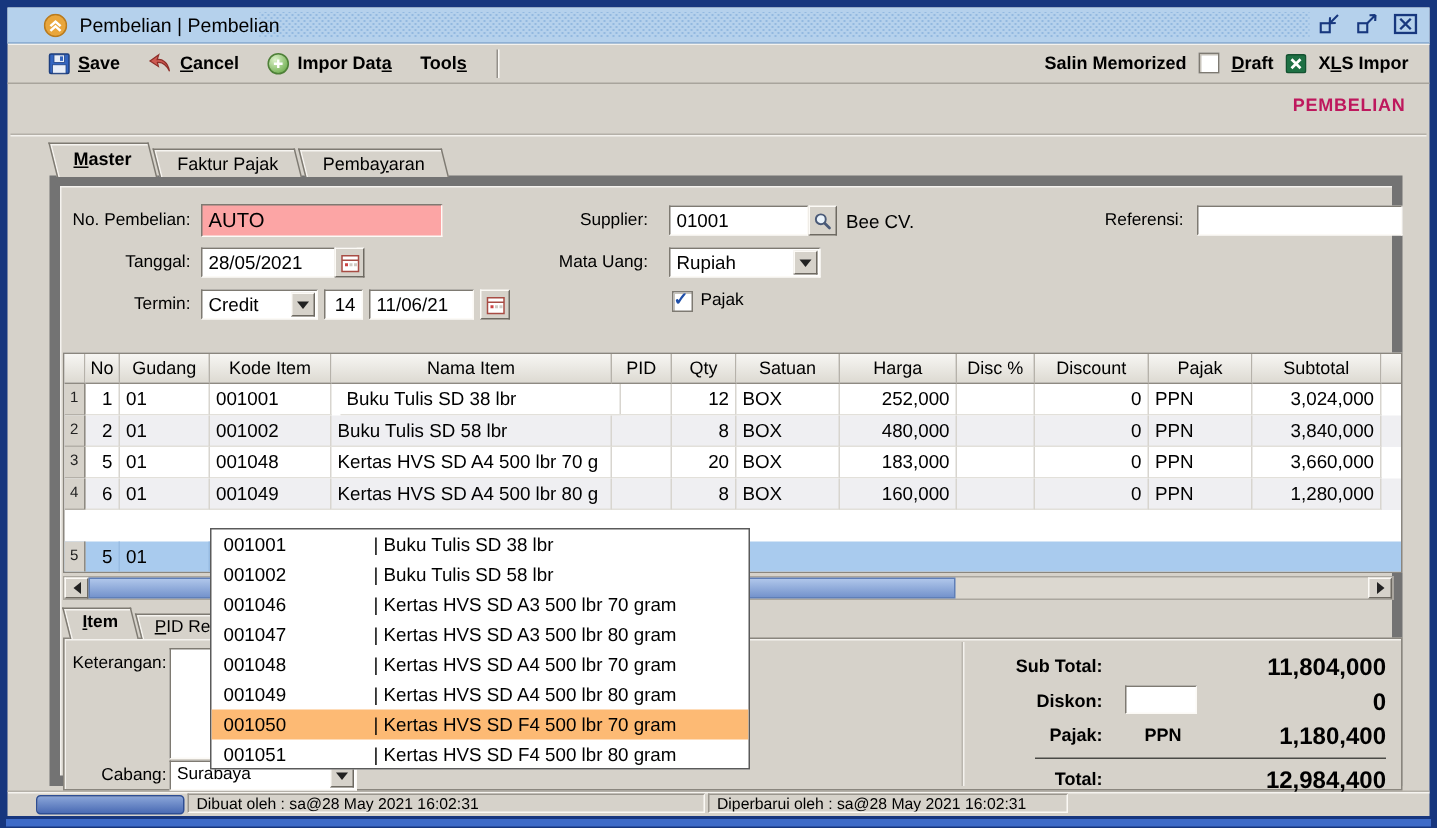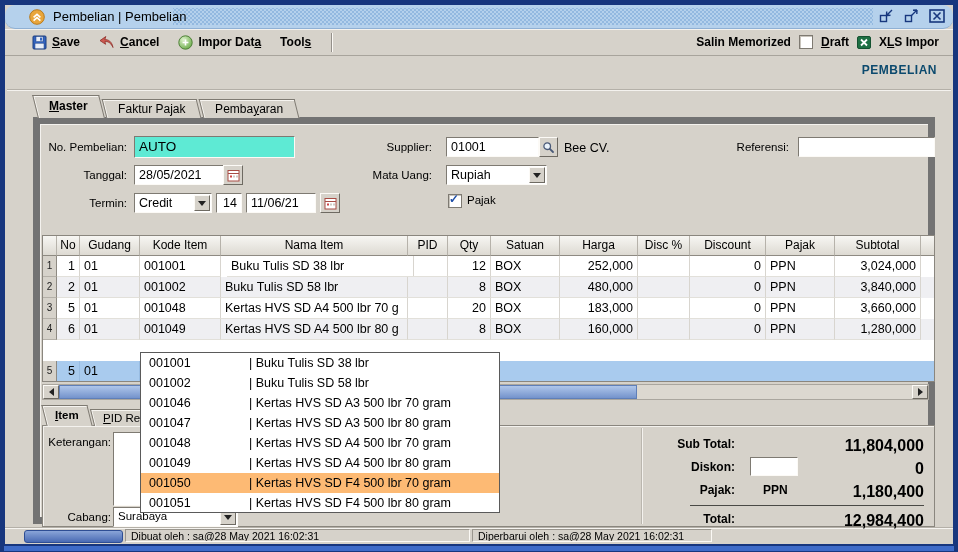--- a/index.html
+++ b/index.html
@@ -7,38 +7,38 @@
     position:relative;width:958px;height:552px;overflow:hidden;
     background:#17367E;
     font-family:"Liberation Sans",sans-serif;
     -webkit-font-smoothing:antialiased;
     color:#000;
   }
   .accent-strip{position:absolute;left:4px;right:4px;bottom:1px;height:5px;background:#3E6BC8;}
   .win-inner{position:absolute;left:5px;top:5px;right:5px;bottom:8px;background:#D6D2CA;}
 
   
-  .titlebar{position:absolute;left:0;top:0;right:0;height:24px;background:#B5D1EC;display:flex;align-items:center;padding-left:24px;box-sizing:border-box;border-bottom:1px solid #8FB0D4;border-radius:10px;}
+  .titlebar{position:absolute;left:0;top:0;right:0;height:24px;background:#B5D1EC;display:flex;align-items:center;padding-left:24px;box-sizing:border-box;border-bottom:1px solid #8FB0D4;}
   .titlebar .hatch{position:absolute;left:168px;right:80px;top:3px;bottom:3px;
     background-image:radial-gradient(#93B9E0 30%,rgba(0,0,0,0) 32%),radial-gradient(#93B9E0 30%,rgba(0,0,0,0) 32%);
     background-size:4px 4px;background-position:0 0,2px 2px;}
   .title-text{font-size:13px;margin-left:8px;position:relative;z-index:2;}
   .win-btns{position:absolute;right:8px;top:3px;display:flex;gap:8px;align-items:center;z-index:3;}
   .win-btn{width:17px;height:16px;display:flex;align-items:center;justify-content:center;cursor:default;}
 
   
   .toolbar{position:absolute;left:0;top:24px;right:0;height:27px;display:flex;align-items:center;
     padding:0 14px 0 22px;box-sizing:border-box;border-bottom:1px solid #A8A49C;box-shadow:inset 0 1px 0 #F4F2EE;}
   .tb-btn{display:flex;align-items:center;gap:5px;font-size:12px;font-weight:bold;padding:2px 5px;margin-right:9px;}
   .tb-sep{width:0;height:19px;border-left:1px solid #94908A;border-right:1px solid #FBF9F5;margin:0 6px;}
   .tb-right{margin-left:auto;display:flex;align-items:center;gap:8px;font-size:12px;font-weight:bold;}
   .checkbox{width:12px;height:12px;background:#fff;border:1px solid #7E7A72;box-shadow:inset 1px 1px 0 #C8C4BC;position:relative;}
   .checkbox.checked::after{content:"\2713";position:absolute;left:0px;top:-3px;font-size:12px;font-weight:bold;color:#1F4FA8;}
 
-  .page-label{position:absolute;top:58px;right:16px;font-size:12px;font-weight:bold;color:#0c4a6e;letter-spacing:.5px;}
+  .page-label{position:absolute;top:58px;right:16px;font-size:12px;font-weight:bold;color:#be185d;letter-spacing:.5px;}
   .ridge{position:absolute;left:2px;right:2px;top:84px;height:0;border-top:1px solid #B4B0A8;border-bottom:1px solid #F4F2EE;}
 
   
   .tabstrip{position:absolute;left:30px;top:91px;height:22px;display:flex;align-items:flex-end;z-index:4;}
   .tab{transform:skewX(14deg);background:#D6D2CA;border:1px solid #7E7A72;border-bottom:none;
     box-shadow:inset 1px 1px 0 #F6F4F0;padding:0 13px;height:18px;line-height:18px;font-size:12px;margin-right:2px;}
   .tab>span{display:block;transform:skewX(-14deg);}
   .tab.active{height:22px;line-height:21px;font-weight:bold;position:relative;z-index:5;}
 
   
@@ -206,21 +206,21 @@
         <span>Faktur Pajak</span>
       </div>
     <div class="tab">
         <span>Pemba<u>y</u>aran</span>
       </div>
   </div>
 
   <div class="mainpanel">
 
     <div class="flabel" style="left:0;width:87px;top:17px;">No. Pembelian:</div>
-    <div class="sunken fieldtext" style="position:absolute;left:94px;top:12px;width:161px;height:22px;background:#5eead4;font-size:13.5px;">AUTO</div>
+    <div class="sunken fieldtext" style="position:absolute;left:94px;top:12px;width:161px;height:22px;background:#fca5a5;font-size:13.5px;">AUTO</div>
 
     <div class="flabel" style="left:0;width:87px;top:45px;">Tanggal:</div>
     <div class="sunken fieldtext" style="position:absolute;left:94px;top:41px;width:104px;height:20px;">28/05/2021</div>
     <div class="raisedbtn" style="position:absolute;left:183px;top:41px;width:20px;height:20px;">
       <span style="display:flex;">
         <svg width="13" height="13" viewBox="0 0 13 13">
             <rect x="1" y="1.5" width="11" height="10.5" fill="#fff" stroke="#A84C44"></rect>
             <line x1="1" y1="4.5" x2="12" y2="4.5" stroke="#A84C44"></line>
             <rect x="3" y="6.5" width="2" height="2" fill="#C44"></rect>
             <rect x="6" y="6.5" width="2" height="2" fill="#CFCBC4"></rect>

